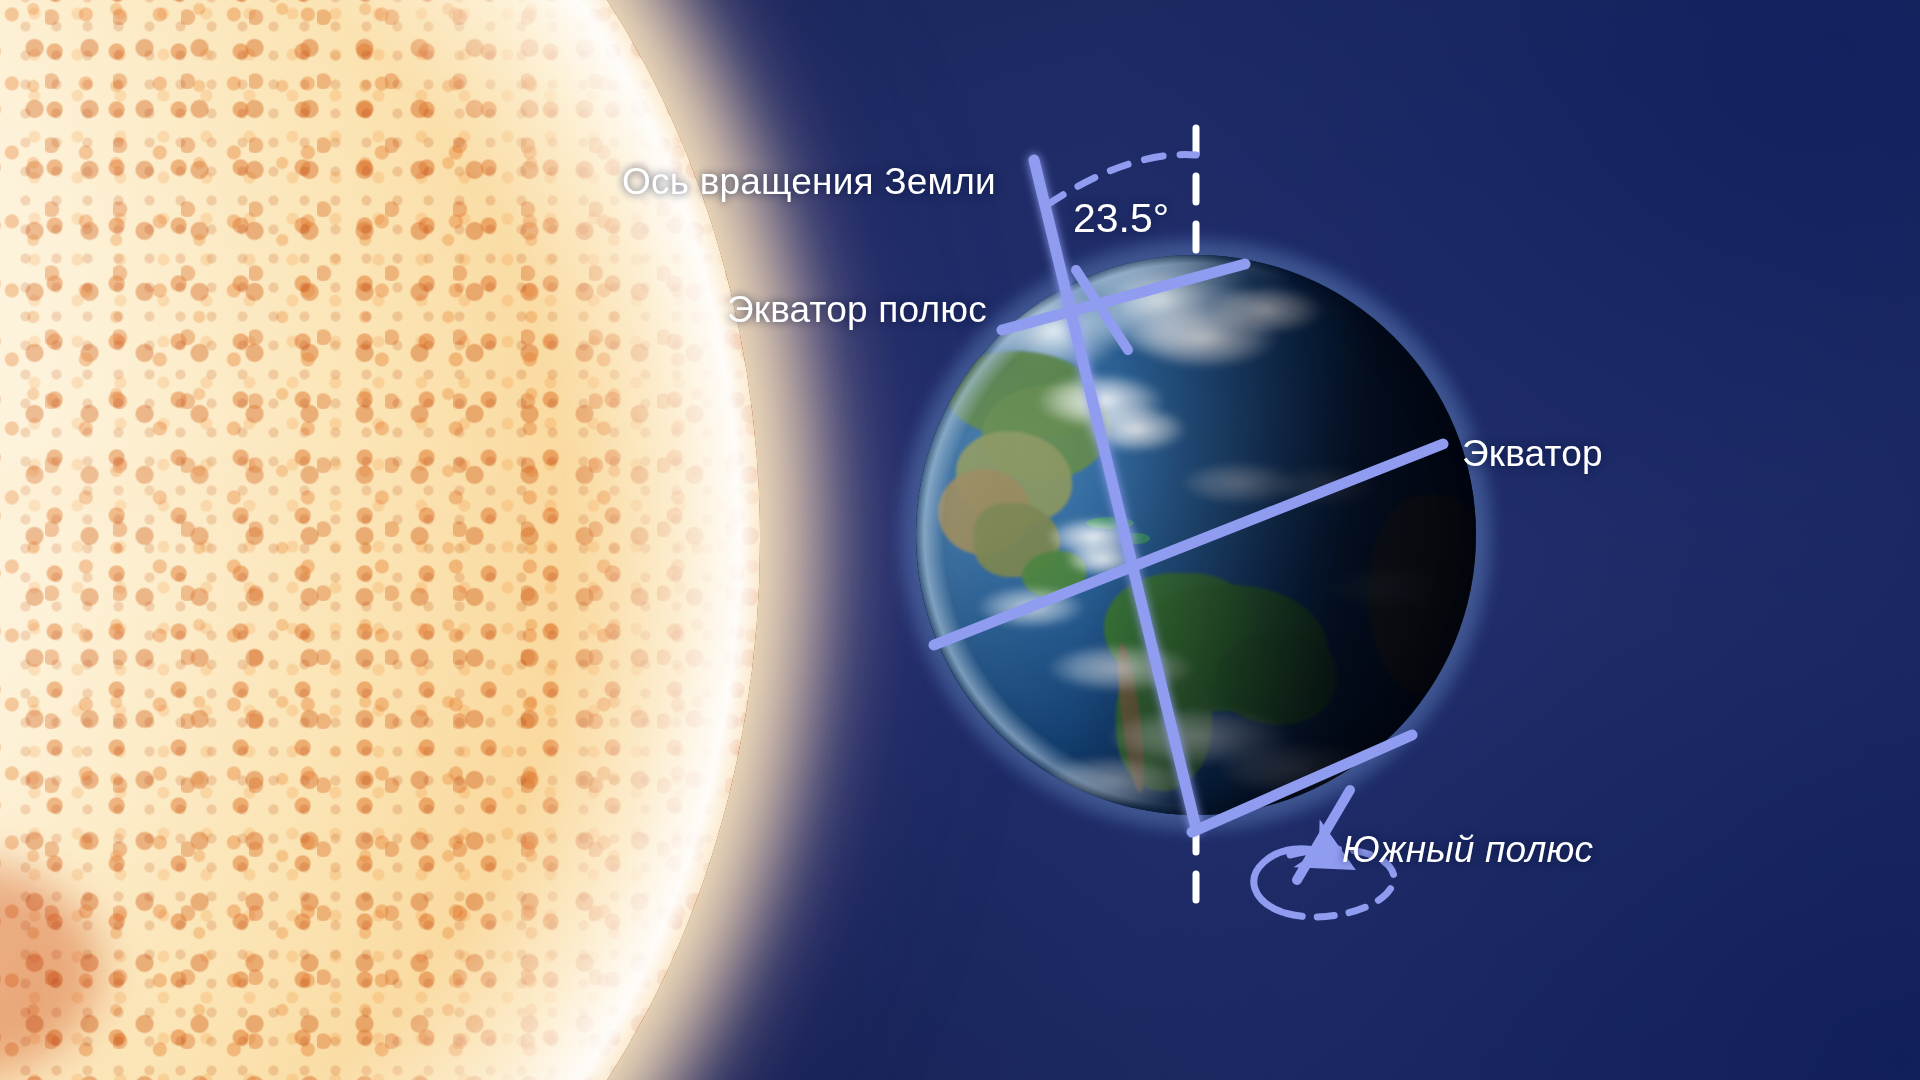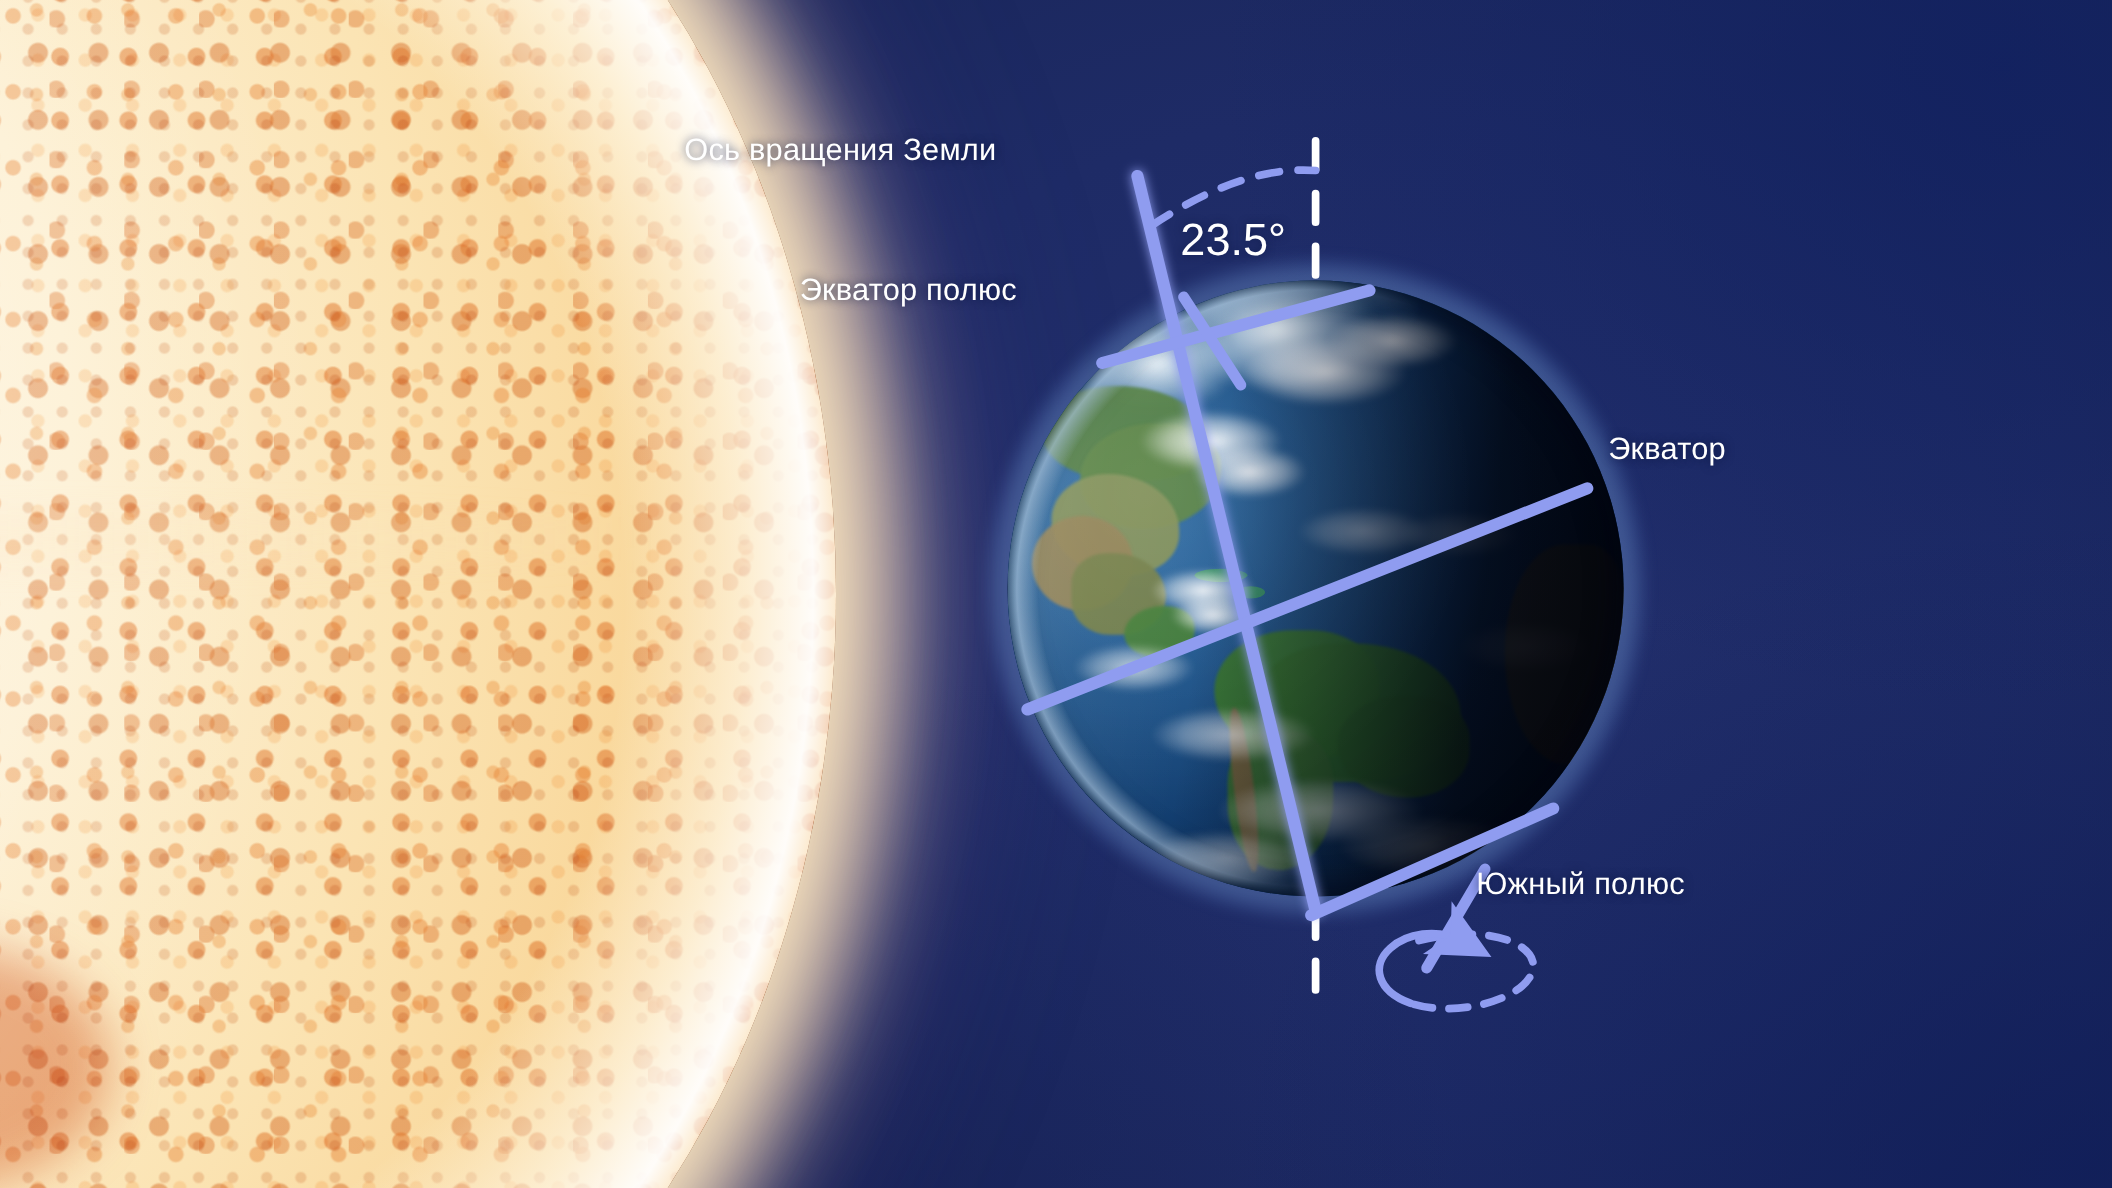--- a/index.html
+++ b/index.html
@@ -202,25 +202,26 @@
   
   .overlay {
     position: absolute; inset: 0;
     width: 1920px; height: 1080px;
   }
 
   
   .lbl {
     position: absolute;
     color: #ffffff;
-    font-size: 28px;
+    font-size: 37px;
     line-height: 1;
     white-space: nowrap;
     letter-spacing: 0.2px;
     text-shadow: 0 0 9px rgba(10,20,60,0.75);
+    margin-top: 41px;
   }
   .lbl-angle {
     position: absolute;
     color: #ffffff;
     font-size: 41px;
     white-space: nowrap;
     text-shadow: 0 0 8px rgba(10,20,60,0.6);
   }
 </style>
 </head>
@@ -332,15 +333,15 @@
   </svg>
 
   <div class="lbl" style="left:622px; top:122px;">Ось вращения Земли</div>
 
   <div class="lbl" style="left:727px; top:250px;">Экватор полюс</div>
 
   <div class="lbl-angle" style="left:1073px; top:195px;">23.5°</div>
 
   <div class="lbl" style="left:1462px; top:394px;">Экватор</div>
 
-  <div class="lbl" style="left:1342px; top:790px;">Южный полюс</div>
+  <div class="lbl" style="left:1342px; top:790px;font-style:italic;">Южный полюс</div>
 
 </div>
 
 </body></html>

